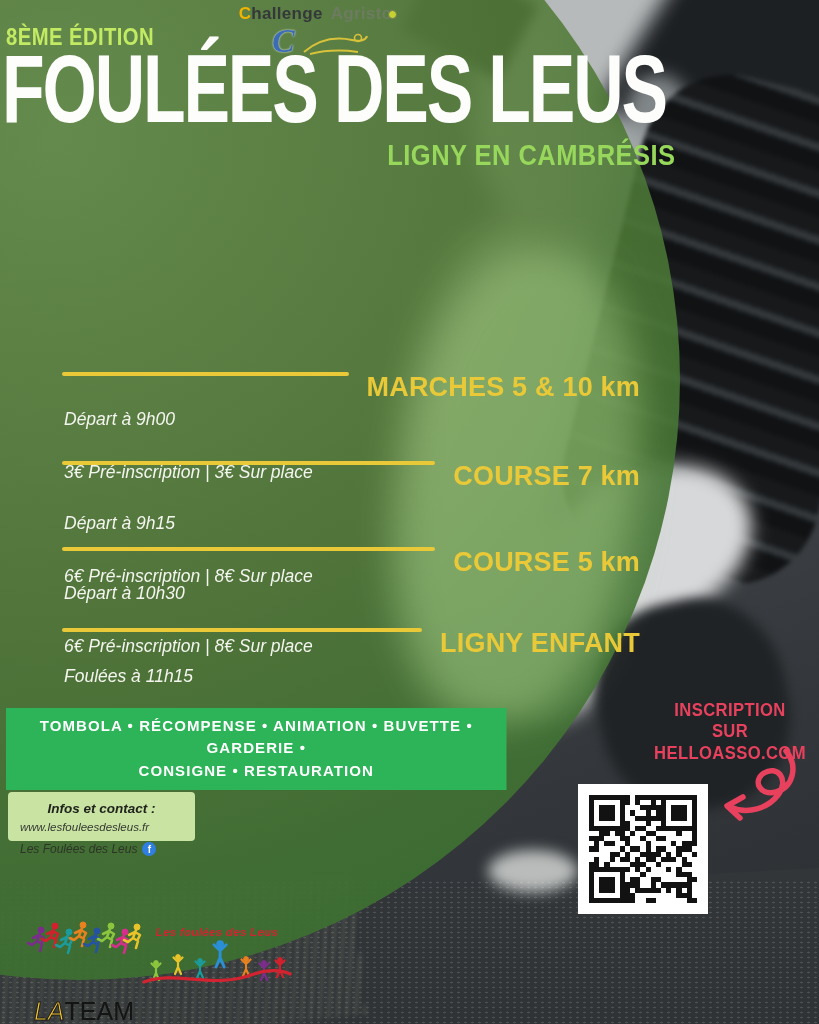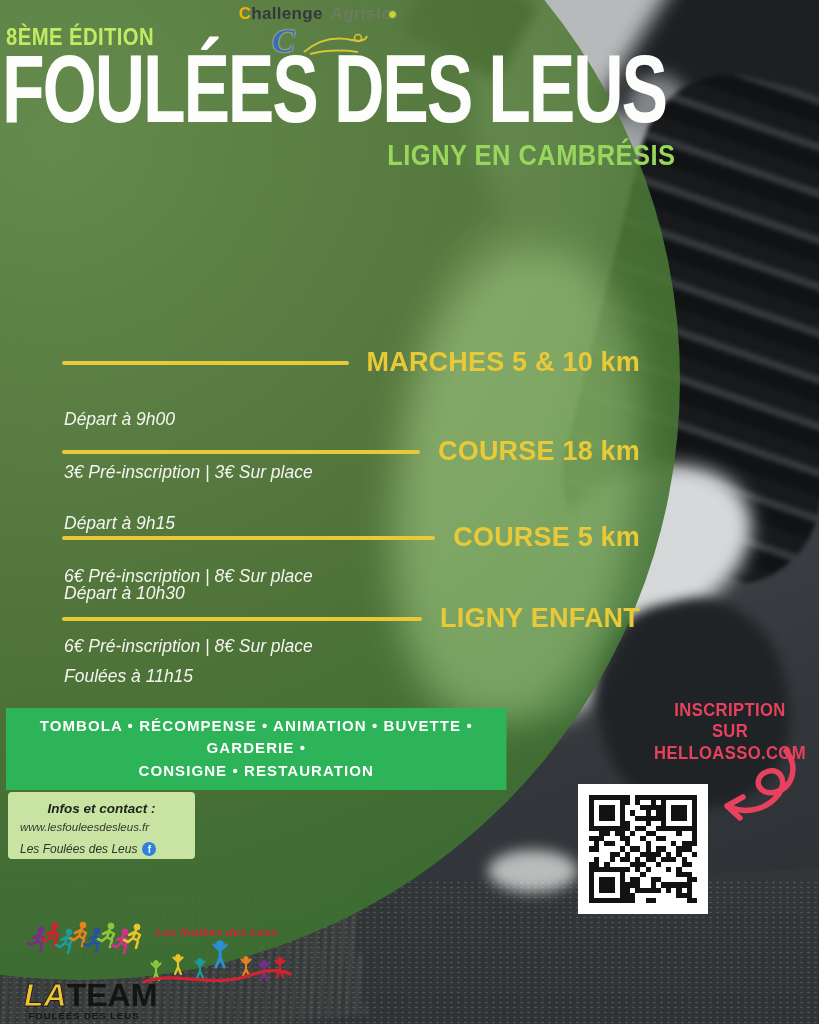--- a/index.html
+++ b/index.html
@@ -62,51 +62,51 @@
               letter-spacing:-3px;transform:scaleX(.72);transform-origin:0 0;white-space:nowrap;}
   .location{right:143px;top:139px;font-size:29px;font-weight:800;color:#97d75b;
             letter-spacing:.5px;transform:scaleX(.88);transform-origin:100% 0;white-space:nowrap;}
 
   
   .date-row{left:28px;top:218px;display:flex;align-items:baseline;color:#f6f7f4;white-space:nowrap;}
   .date-day,.date-rest{font-size:45px;font-weight:bold;}
   .date-number{font-size:90px;font-weight:bold;color:#26b24c;margin:0 2px;line-height:.9;}
 
   
-  .race-row{left:62px;width:578px;display:flex;align-items:center;gap:18px;}
+  .race-row{left:62px;width:578px;display:flex;gap:18px;margin-top:25px;}
   .race-line{flex:1;height:4px;background:#e9c938;border-radius:2px;}
   .race-title{font-size:27px;font-weight:800;color:#e9c938;white-space:nowrap;letter-spacing:.2px;}
   .race-depart{left:64px;font-style:italic;font-size:17.5px;line-height:1.5;color:#f3f5ee;white-space:pre-line;}
 
   
   .services{left:6px;top:708px;width:516px;background:#2db358;color:#fff;text-align:center;
             padding:7px 6px 8px;font-weight:800;font-size:15.5px;letter-spacing:1.1px;line-height:1.45;
             transform:scaleX(.97);transform-origin:0 0;}
 
   
   .inscription{left:641px;top:700px;width:178px;text-align:center;color:#e8415e;font-weight:800;
                font-size:17.5px;line-height:1.22;letter-spacing:.4px;transform:scaleX(.95);}
   .arrow-svg{left:700px;top:745px;}
   .qr{left:578px;top:784px;width:130px;height:130px;background:#fff;padding:11px;}
   .qr-grid{display:grid;grid-template-columns:repeat(21,1fr);grid-template-rows:repeat(21,1fr);
            width:108px;height:108px;}
   .qr-grid .b{background:#121212;}
 
   
-  .contact{left:8px;top:792px;width:187px;height:67px;background:#c9e3a3;border-radius:4px;
+  .contact{left:8px;top:792px;width:187px;height:49px;background:#c9e3a3;border-radius:4px;
            padding:9px 12px 8px;color:#20241d;}
   .contact-heading{font-weight:bold;font-style:italic;font-size:13.5px;text-align:center;margin-bottom:5px;}
   .contact-site{font-style:italic;font-size:11.5px;color:#343831;margin-bottom:9px;}
   .contact-fb{font-style:italic;font-size:12px;color:#2c3527;display:flex;align-items:center;gap:5px;}
   .fb-icon{display:inline-flex;width:14px;height:14px;border-radius:50%;background:#2f7fe0;color:#fff;
            font-size:10px;font-weight:bold;align-items:center;justify-content:center;font-style:normal;}
 
   
   .team-logo{left:24px;top:918px;width:120px;text-align:center;}
-  .team-word{font-size:32px;font-weight:700;line-height:.95;white-space:nowrap;}
+  .team-word{font-size:25px;font-weight:400;line-height:.95;white-space:nowrap;margin-top:20px;}
   .team-word .la{color:#f0c42e;-webkit-text-stroke:1px #1c1c1c;font-style:italic;}
   .team-word .team{color:#141414;}
   .team-sub{font-size:9.5px;font-weight:800;color:#141414;letter-spacing:1px;white-space:nowrap;}
   .club-logo{left:142px;top:926px;width:150px;text-align:center;}
   .club-title{font-size:11.5px;font-weight:bold;color:#d42330;font-style:italic;letter-spacing:.3px;white-space:nowrap;}
 </style>
 </head>
 <body>
 
 <div class="poster">
@@ -147,21 +147,21 @@
     <div class="race-line"></div>
     <div class="race-title">MARCHES 5 &amp; 10 km</div>
   </div>
   <div class="abs race-depart" style="top:380px">
     <span>Départ à 9h00</span><br>
     <span>3€ Pré-inscription | 3€ Sur place</span>
   </div>
 
   <div class="abs race-row" style="top:436px">
     <div class="race-line"></div>
-    <div class="race-title">COURSE 18 km</div>
+    <div class="race-title">COURSE 7 km</div>
   </div>
   <div class="abs race-depart" style="top:484px">
     <span>Départ à 9h15</span><br>
     <span>6€ Pré-inscription | 8€ Sur place</span>
   </div>
 
   <div class="abs race-row" style="top:522px">
     <div class="race-line"></div>
     <div class="race-title">COURSE 5 km</div>
   </div>

